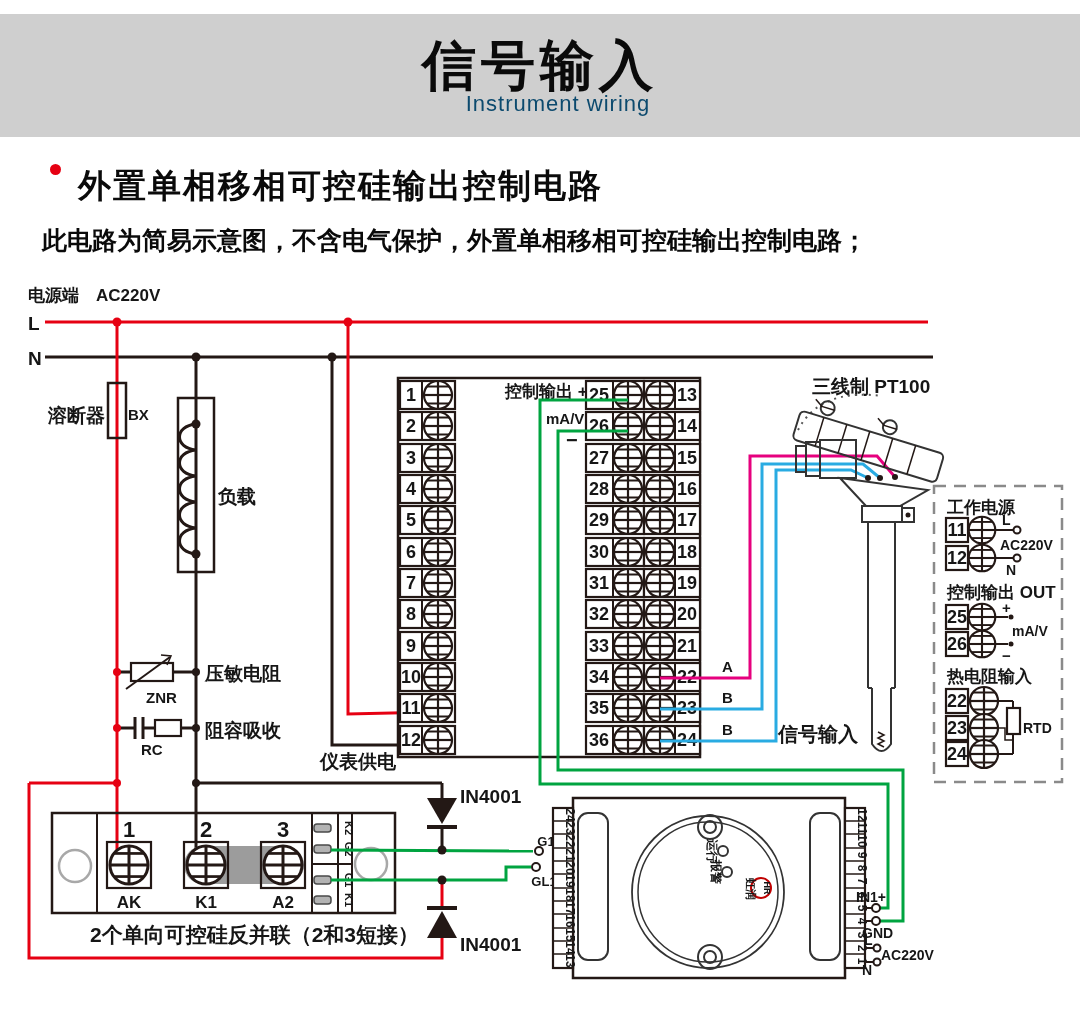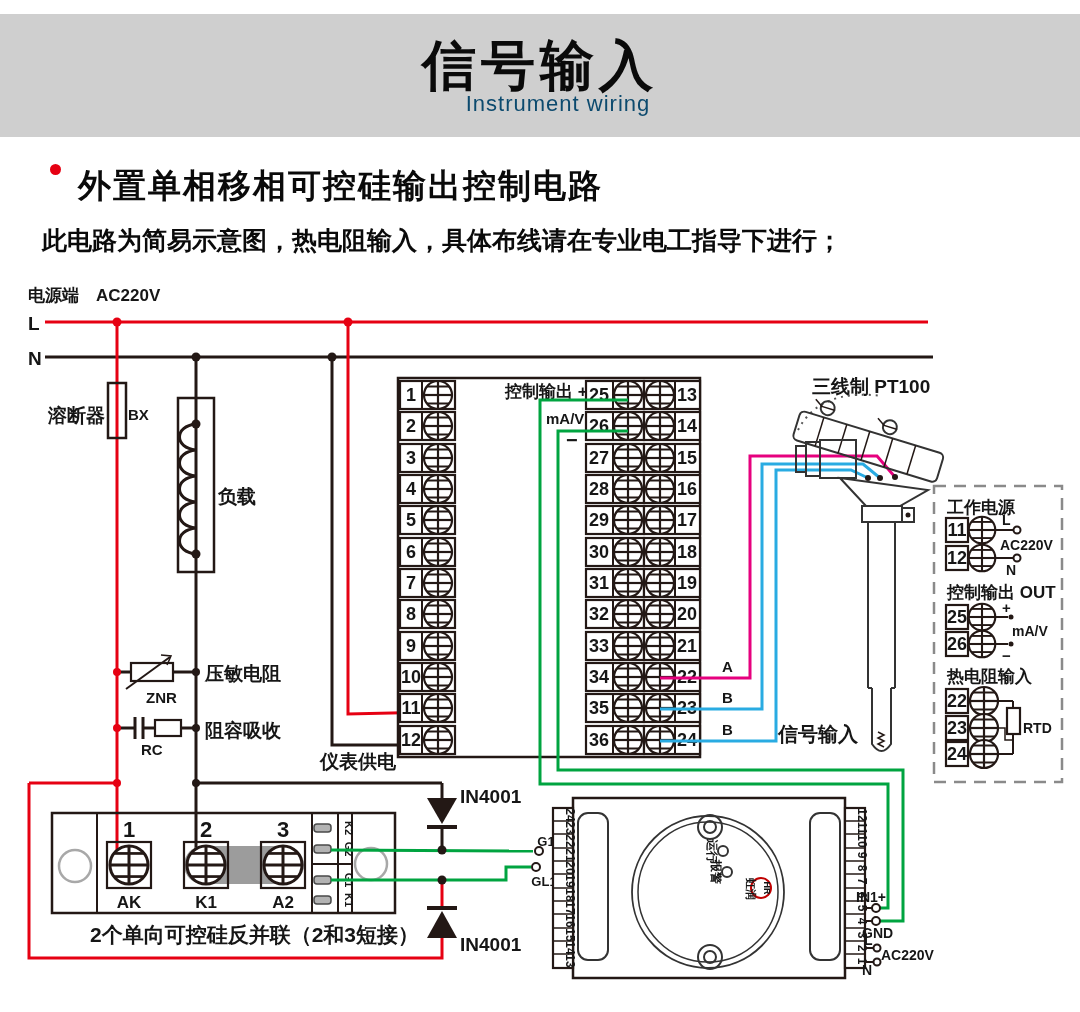--- a/index.html
+++ b/index.html
@@ -44,21 +44,21 @@
   <div class="banner">
     <div class="title">信号输入</div>
     <div class="subtitle">Instrument wiring</div>
   </div>
 
   <div class="bullet-line">
     <span class="dot"></span>
     <span class="heading">外置单相移相可控硅输出控制电路</span>
   </div>
 
-  <div class="note">此电路为简易示意图，热电阻输入，具体布线请在专业电工指导下进行；</div>
+  <div class="note">此电路为简易示意图，不含电气保护，外置单相移相可控硅输出控制电路；</div>
 
   <svg width="1080" height="1012" viewBox="0 0 1080 1012">
     <defs>
       <g id="screw">
         <circle r="14" fill="#fff" stroke="#231815" stroke-width="2.2"></circle>
         <line x1="-14" y1="0" x2="14" y2="0" stroke="#231815" stroke-width="2.2"></line>
         <line x1="0" y1="-14" x2="0" y2="14" stroke="#231815" stroke-width="2.2"></line>
         <line x1="-11" y1="-8.5" x2="11" y2="-8.5" stroke="#231815" stroke-width="2"></line>
         <line x1="-11" y1="8.5" x2="11" y2="8.5" stroke="#231815" stroke-width="2"></line>
       </g>

